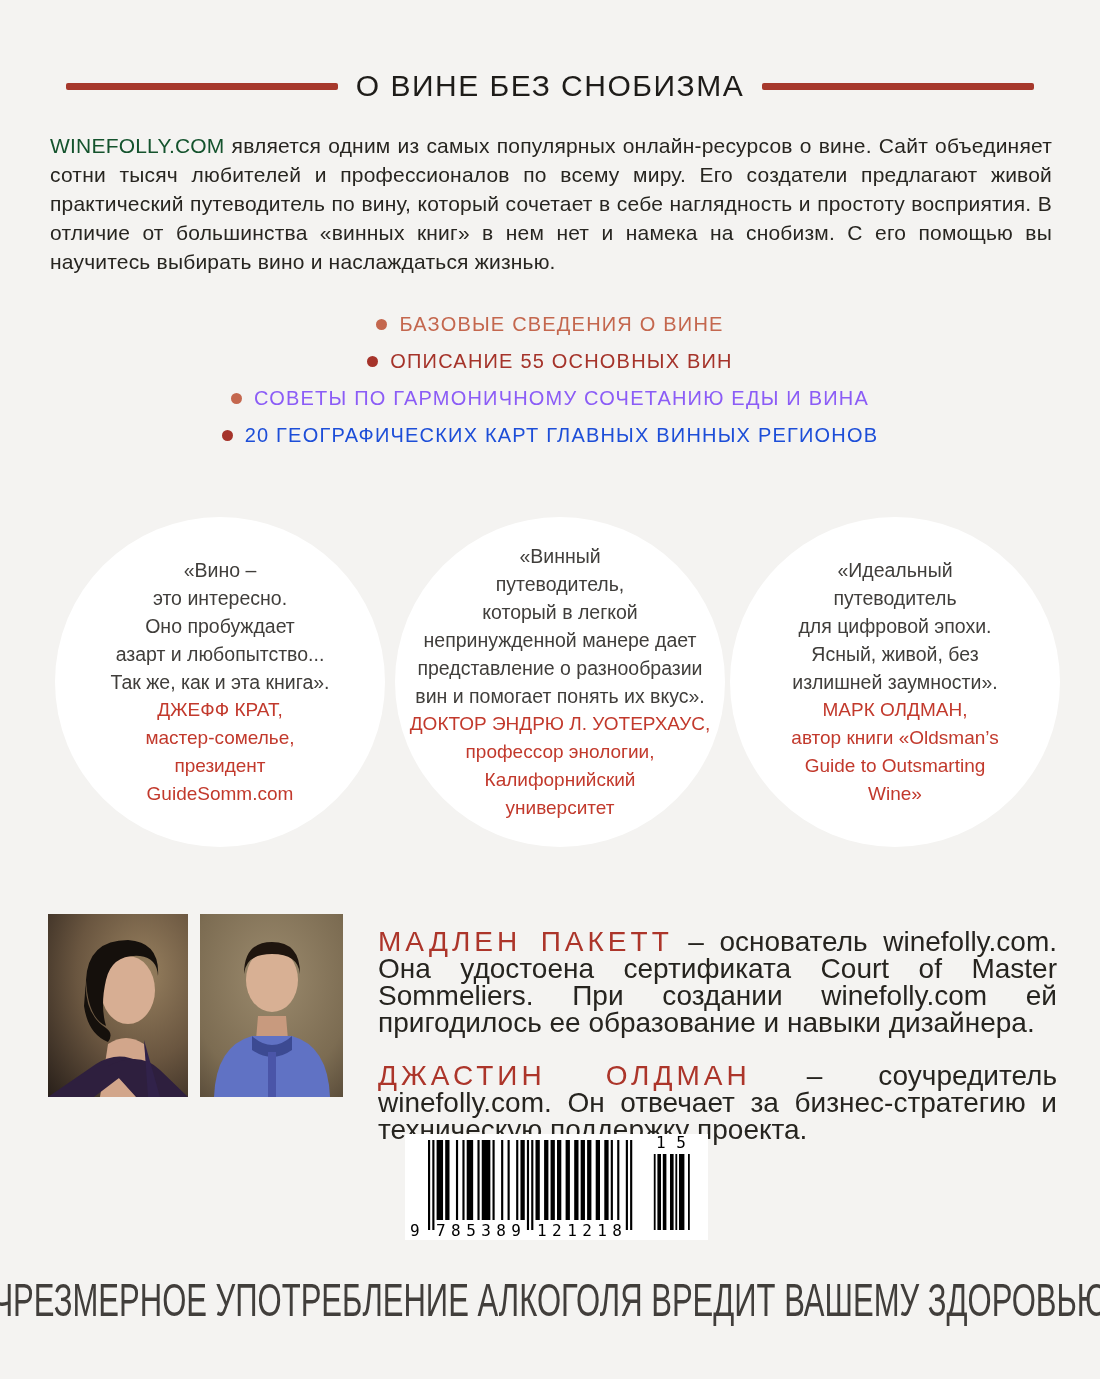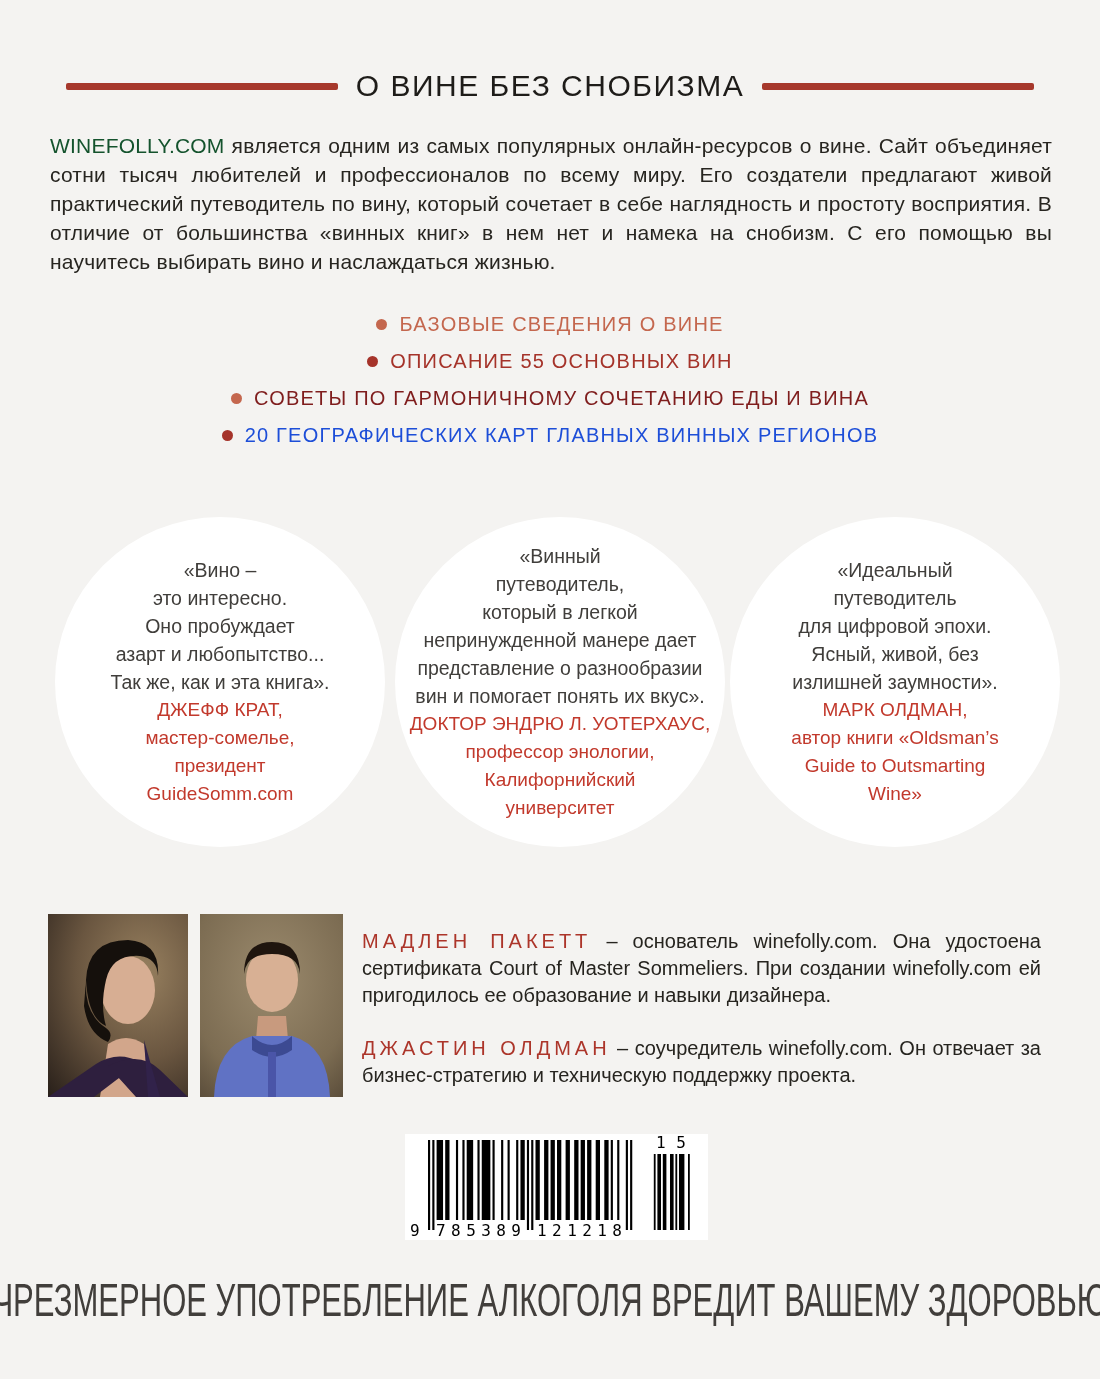--- a/index.html
+++ b/index.html
@@ -26,22 +26,22 @@
   .quote-circle { position:absolute; top:505px; width:330px; height:330px;
     background:#ffffff; border-radius:50%;
     display:flex; flex-direction:column; align-items:center; justify-content:center; text-align:center; }
   .qc1 { left:55px; } .qc2 { left:395px; } .qc3 { left:730px; }
   .quote-text { font-size:19.5px; line-height:28px; color:#403e3b; white-space:pre-line; }
   .quote-attr { font-size:19px; line-height:28px; color:#c2392c; white-space:pre-line; }
   
   .photo { position:absolute; top:902px; height:183px; display:block; }
   .photo1 { left:48px; width:140px; }
   .photo2 { left:200px; width:143px; }
-  .bios { position:absolute; left:362px; top:916px; width:679px;
-    font-size:20px; line-height:27px; color:#26241f; text-align:justify; }
+  .bios { position:absolute; left:378px; top:916px; width:679px;
+    font-size:28px; line-height:27px; color:#26241f; text-align:justify; }
   .bio + .bio { margin-top:26px; }
   .bio-name { color:#ac352a; letter-spacing:4px; }
   
   .barcode-panel { position:absolute; left:405px; top:1122px; width:303px; height:106px; background:#ffffff; }
   .barcode-panel svg { display:block; }
   .bc-digit { font-family:"DejaVu Sans Mono", monospace; font-size:16px; fill:#000; }
   
   .warning { position:absolute; top:1260px; left:0; right:0; display:flex; justify-content:center; }
   .warning span { font-size:47px; font-weight:400; color:#413e3b; white-space:nowrap;
     transform:scaleX(0.66); transform-origin:center; }
@@ -60,21 +60,21 @@
   <div class="intro"><span class="lead">WINEFOLLY.COM</span><span> является одним из самых популярных онлайн-ресурсов о вине. Сайт объединяет сотни тысяч любителей и профессионалов по всему миру. Его создатели предлагают живой практический путеводитель по вину, который сочетает в себе наглядность и простоту восприятия. В отличие от большинства «винных книг» в нем нет и намека на снобизм. С его помощью вы научитесь выбирать вино и наслаждаться жизнью.</span></div>
 
   <div class="features">
     <div class="feature">
       <span class="dot" style="background-color: rgb(196, 103, 78);"></span><span style="color: rgb(196, 103, 78);">БАЗОВЫЕ СВЕДЕНИЯ О ВИНЕ</span>
     </div>
     <div class="feature">
       <span class="dot" style="background-color: rgb(165, 51, 42);"></span><span style="color: rgb(165, 51, 42); text-align: right;">ОПИСАНИЕ 55 ОСНОВНЫХ ВИН</span>
     </div>
     <div class="feature">
-      <span class="dot" style="background-color: rgb(196, 103, 78);"></span><span style="color: #7f1d1d;">СОВЕТЫ ПО ГАРМОНИЧНОМУ СОЧЕТАНИЮ ЕДЫ И ВИНА</span>
+      <span class="dot" style="background-color: rgb(196, 103, 78);"></span><span style="color: #8b5cf6;">СОВЕТЫ ПО ГАРМОНИЧНОМУ СОЧЕТАНИЮ ЕДЫ И ВИНА</span>
     </div>
     <div class="feature">
       <span class="dot" style="background-color: rgb(165, 51, 42);"></span><span style="color: #1d4ed8;">20 ГЕОГРАФИЧЕСКИХ КАРТ ГЛАВНЫХ ВИННЫХ РЕГИОНОВ</span>
     </div>
   </div>
 
   <div class="quote-circle qc2">
     <div class="quote-text">«Винный
 путеводитель,
 который в легкой

